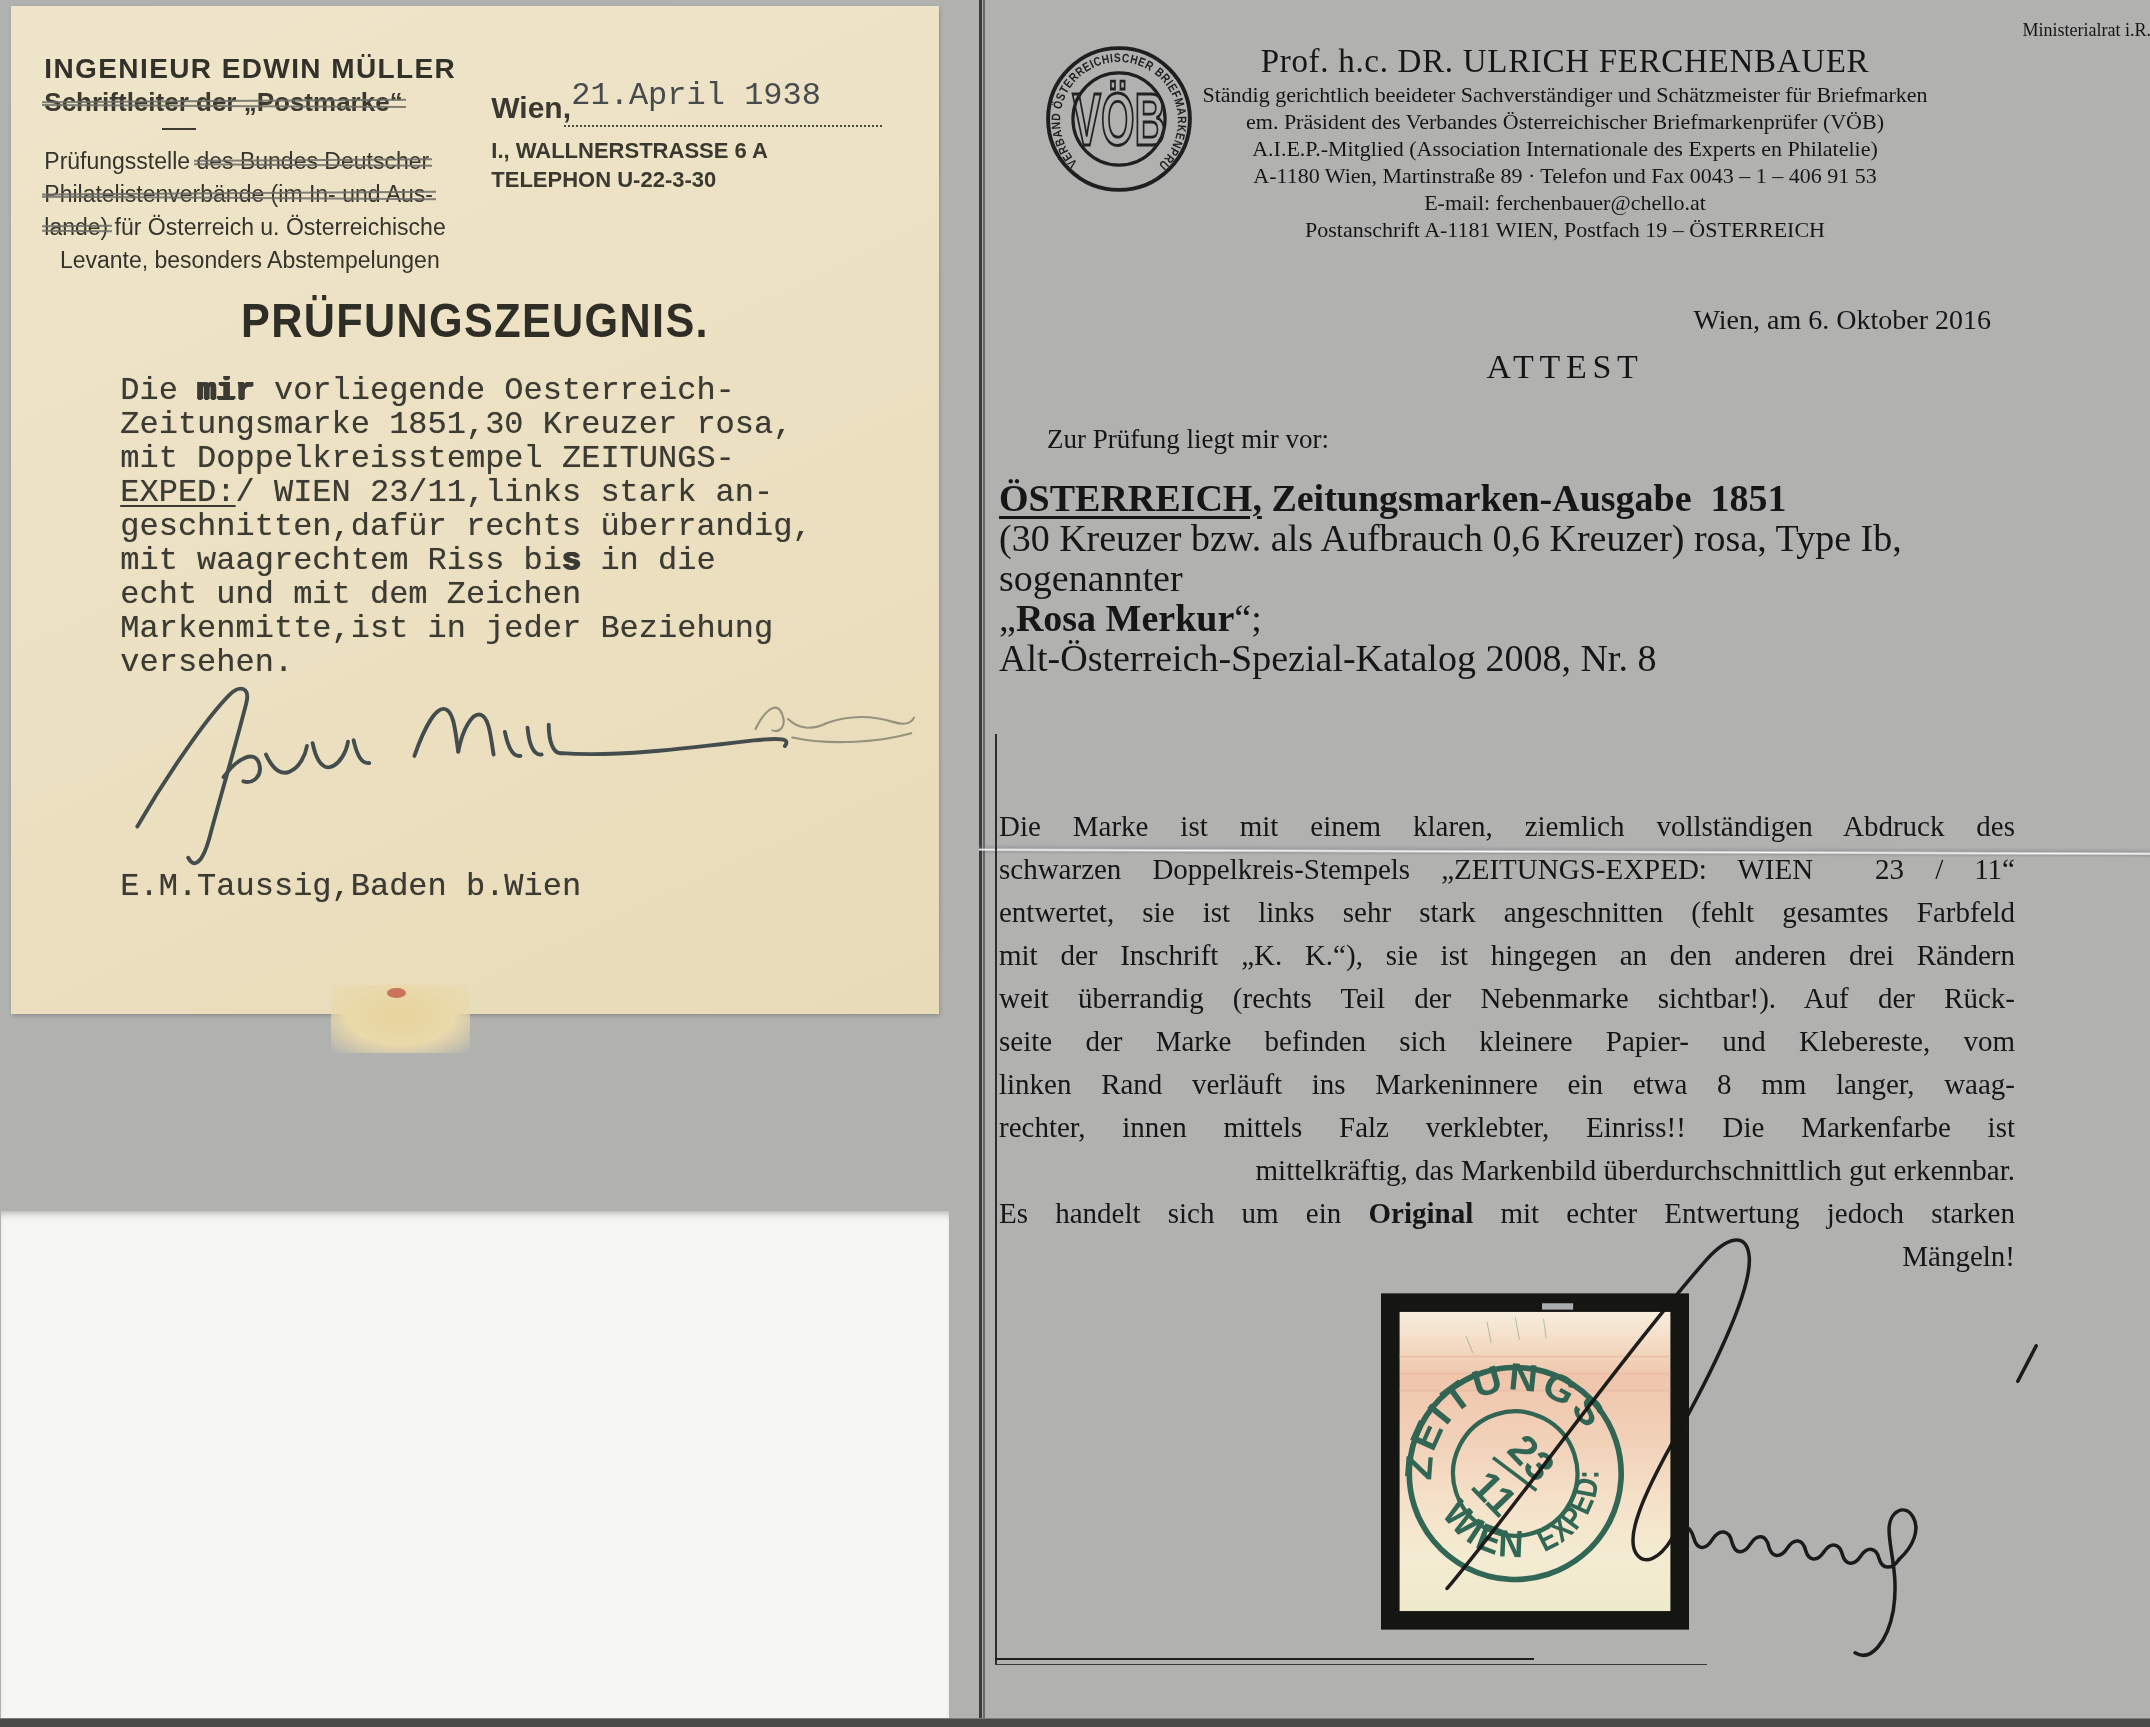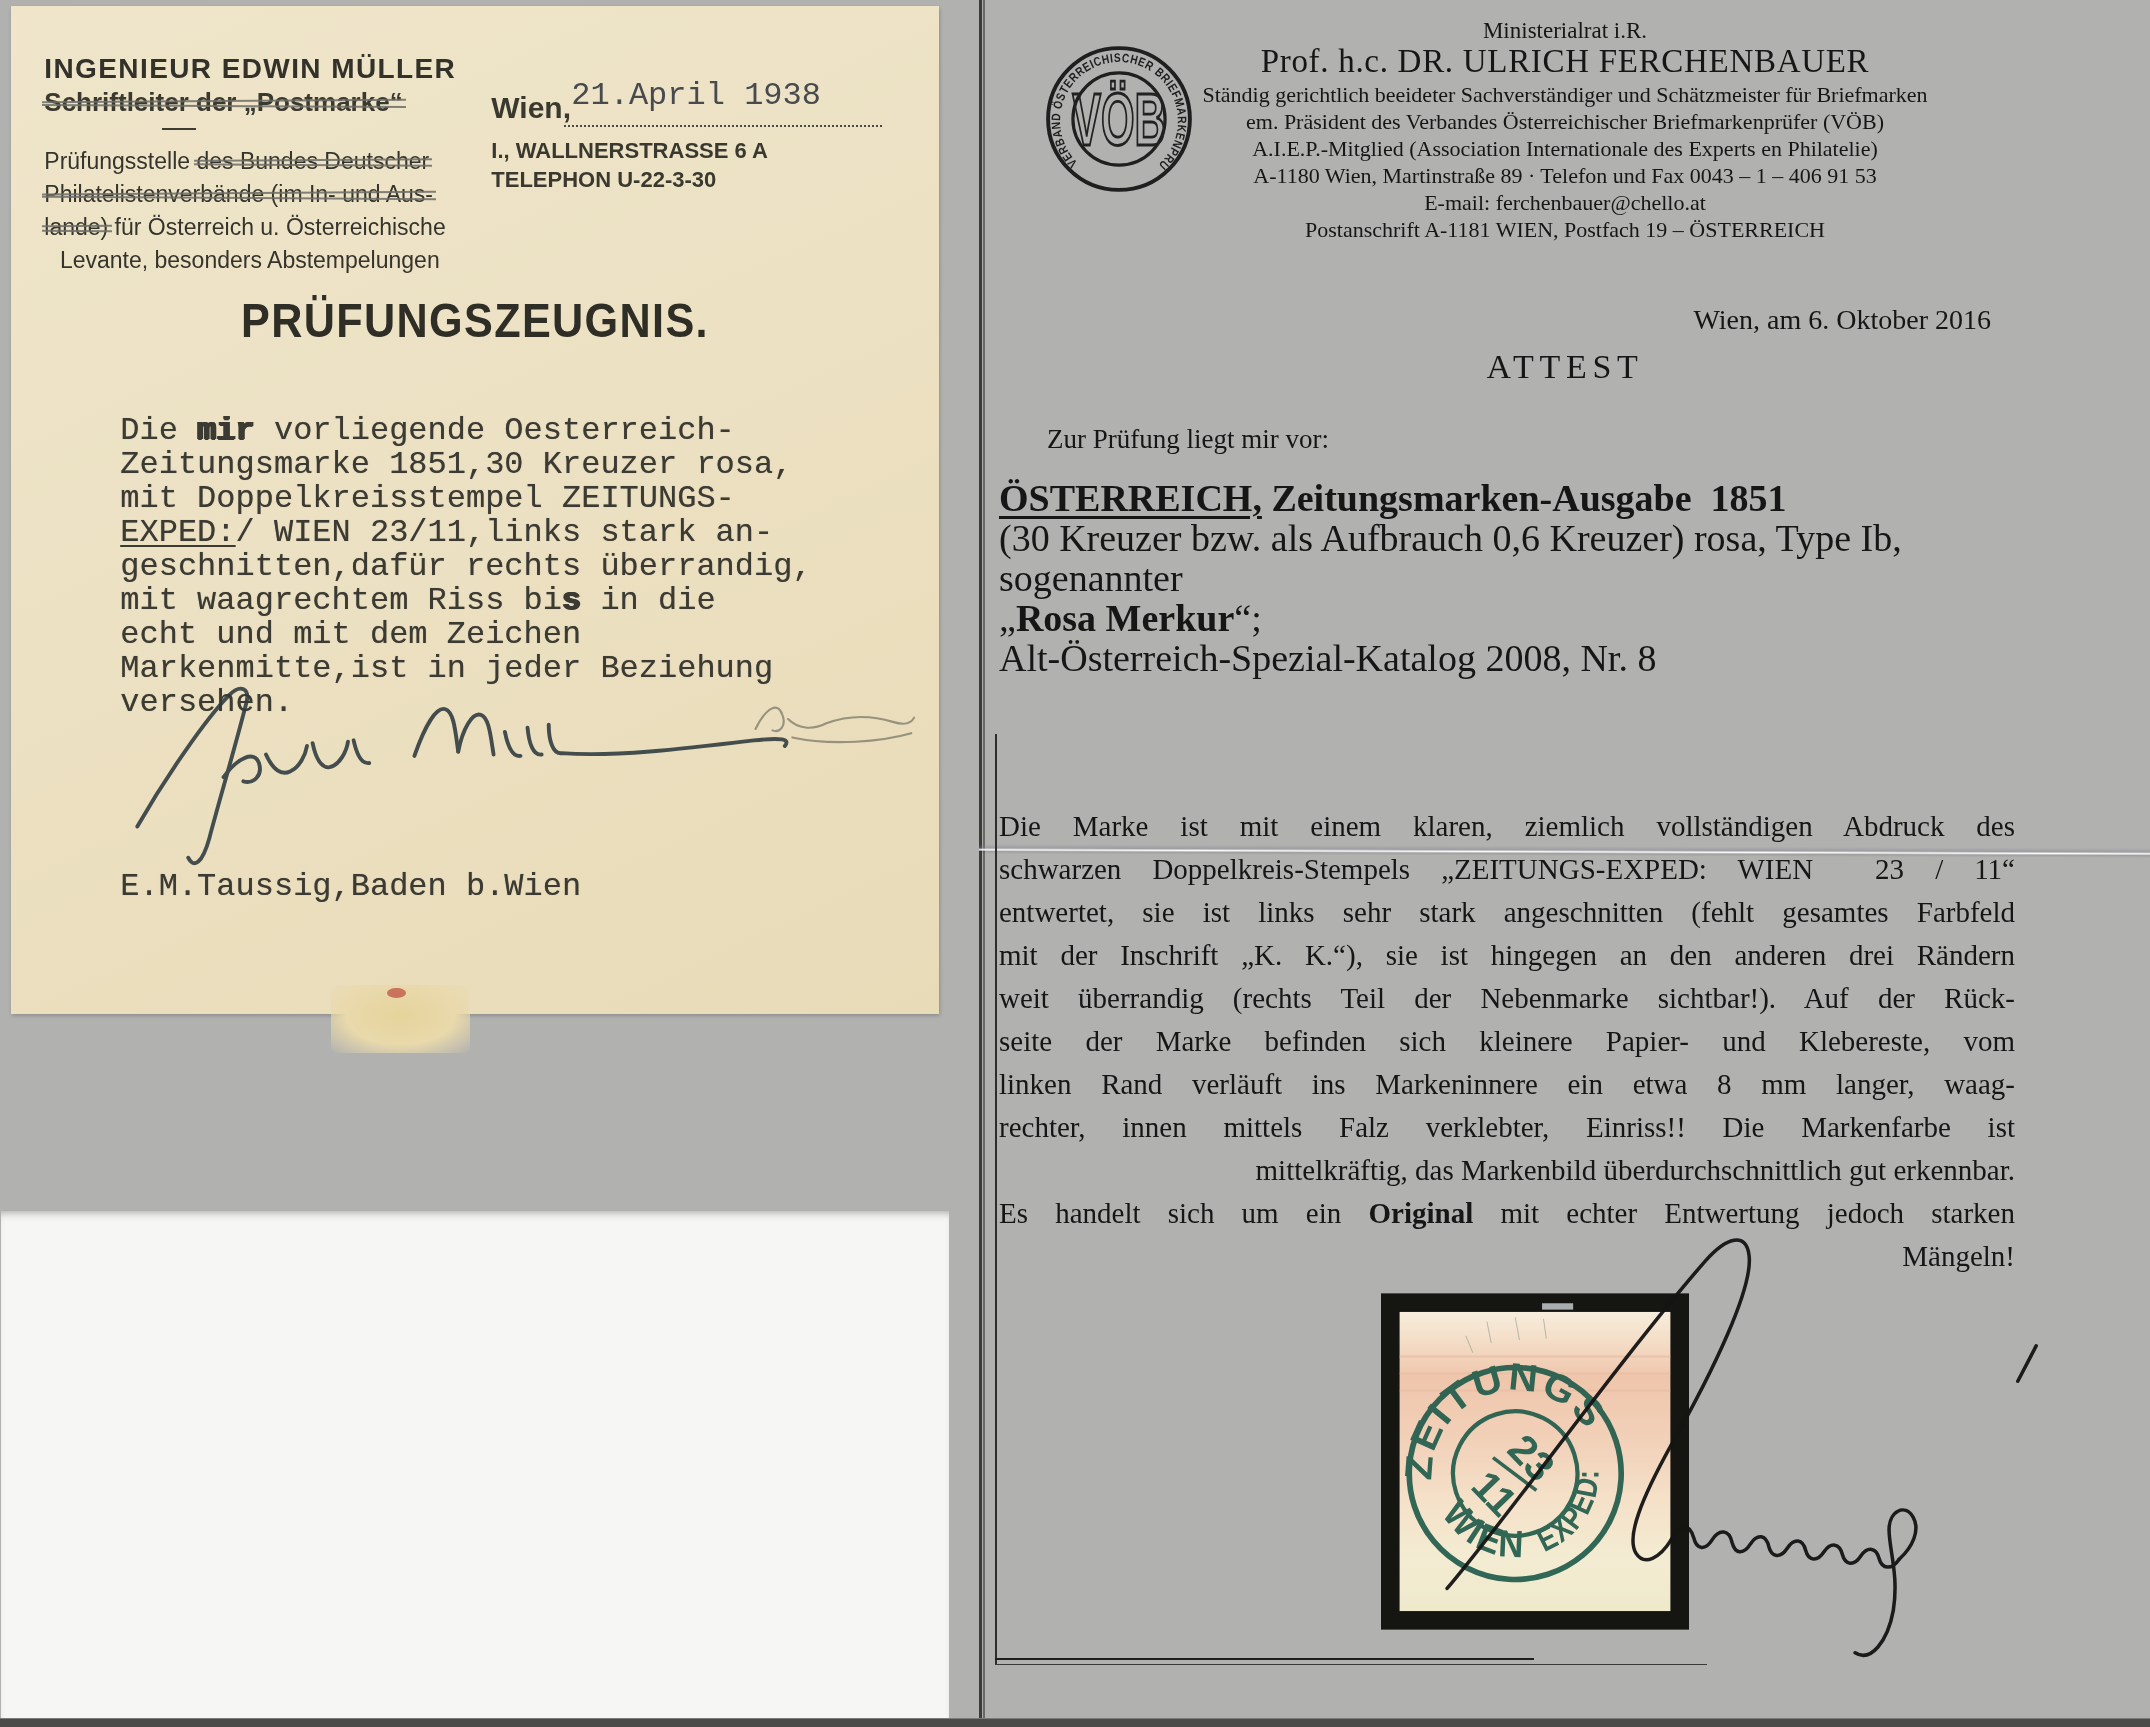--- a/index.html
+++ b/index.html
@@ -7,21 +7,21 @@
        font-family:"Liberation Sans",sans-serif;}
   .abs{position:absolute;}
 
   
   .right-sheet{left:979px;top:0;width:1172px;height:1728px;
 ature    background:linear-gradient(100deg,#f1f1f5 0%,#f3f3f7 40%,#eeeef3 100%);
     font-family:"Liberation Serif","DejaVu Serif",serif;color:#161616;}
   .right-sheet::before{content:"";position:absolute;left:0;top:0;bottom:0;width:8.5px;
     background:linear-gradient(90deg,#3c3c3a 0 2.8px,#a9a9a8 2.8px 4.2px,#6a6a68 4.2px 5.7px,rgba(0,0,0,0) 5.7px);}
   .r-header{left:0;top:17px;width:1172px;text-align:center;line-height:27px;}
-  .r-h-min{font-size:23px;}
+  .r-h-min{font-size:18px;text-align:right;}
   .r-h-name{font-size:33px;letter-spacing:0.7px;margin:4.2px 0 5.7px 0;}
   .r-h-lines div{font-size:22px;}
   .voeb-seal{left:62px;top:41px;width:156px;height:156px;}
   .r-date{left:0;top:304px;width:1012px;text-align:right;font-size:28px;}
   .r-attest{left:0;top:348px;width:1172px;text-align:center;font-size:34px;letter-spacing:5.7px;}
   .r-intro{left:68px;top:424px;font-size:27px;}
   .r-subject{left:20px;top:478px;width:1016px;font-size:38px;}
   .r-subject .tline{line-height:40px;}
   .r-opinion{left:20px;top:681px;width:1016px;font-size:30px;}
   .r-opinion .tline{line-height:41px;}
@@ -59,21 +59,21 @@
     background:#6d6d66;opacity:.85;}
   .seg-x::before{top:44%;transform:rotate(-.4deg);}
   .seg-x::after{top:62%;transform:rotate(.35deg);}
   .d-city{left:480px;top:85px;font-size:30px;font-weight:bold;color:#3a392f;}
   .d-typed{left:560px;top:71px;font-size:32px;font-family:"Liberation Mono","DejaVu Sans Mono",monospace;color:#474b4e;}
   .d-dots{left:553px;top:91px;width:318px;height:28px;border-bottom:2.8px dotted #4a4a42;}
   .d-addr1{left:480px;top:132px;font-size:22px;font-weight:bold;color:#3a392f;}
   .d-addr2{left:480px;top:161px;font-size:22px;font-weight:bold;color:#3a392f;}
   .l-heading{left:0;top:289px;width:928px;text-align:center;font-size:45px;font-weight:bold;
     letter-spacing:1.4px;color:#2f2e26;transform:scale(.96,1.08);}
-  .typed-body{left:109px;top:408px;width:722px;font-size:32px;line-height:34px;
+  .typed-body{left:109px;top:368px;width:722px;font-size:32px;line-height:34px;
     font-family:"Liberation Mono","DejaVu Sans Mono",monospace;color:#3b3a33;
     text-shadow:0 0 0.7px rgba(59,58,51,.55);}
   .seg-o{font-weight:bold;text-shadow:1.1px 0 currentColor,-1.1px 0 currentColor,0 1.1px currentColor;}
   .typed-body .seg-u{text-underline-offset:3.5px;}
   .signum-sig{left:736px;top:679px;width:177px;height:78px;}
   .mueller-sig{left:106px;top:658px;width:715px;height:205px;}
   .l-attestor{left:109px;top:862px;font-size:32px;font-family:"Liberation Mono","DejaVu Sans Mono",monospace;
     color:#3b3a33;text-shadow:0 0 0.7px rgba(59,58,51,.55);}
   .stain{left:320px;top:979px;width:139px;height:68px;border-radius:7px;
     background:radial-gradient(ellipse at 50% 45%,#e6d49c 0%,#e9d9ab 55%,rgba(233,217,171,0) 100%);}

